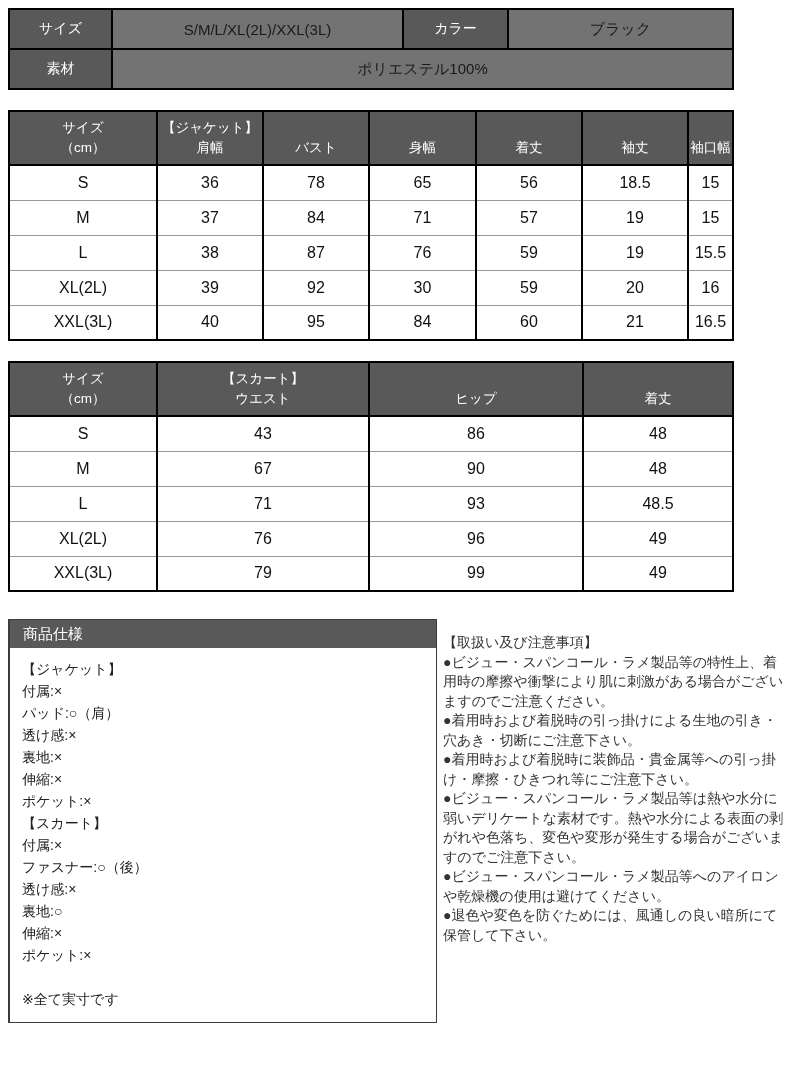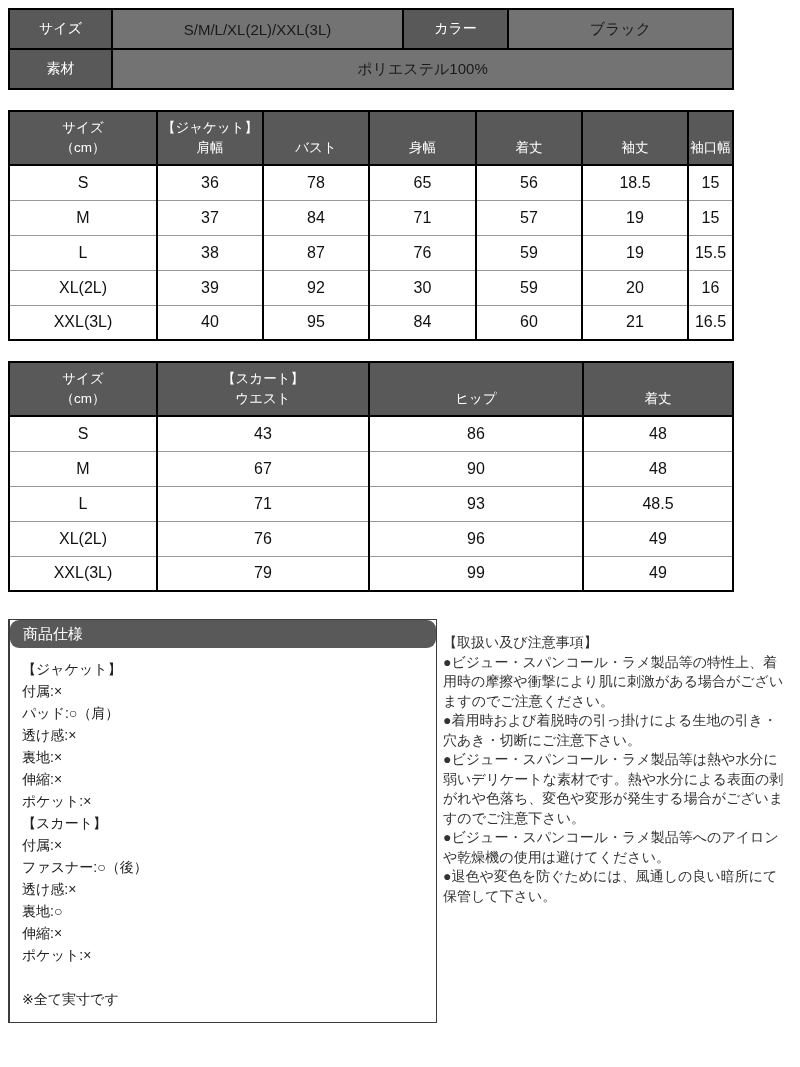--- a/index.html
+++ b/index.html
@@ -42,21 +42,21 @@
     border-top: 1px solid #999;
     background: #fff;
   }
   .hl { line-height: 20px; min-height: 20px; text-align: center; }
 
   
   .bottom { display: flex; margin-top: 27px; align-items: flex-start; }
   .spec-box { width: 429px; border: 1px solid #3c3c3c; border-left-width: 2px; background:#fff; }
   .spec-bar {
     height: 28px; background: #595959; color: #fff;
-    font-size: 15px; display: flex; align-items: center; padding-left: 13px; border-radius: 9px;
+    font-size: 15px; display: flex; align-items: center; padding-left: 13px;
   }
   .spec-body { padding: 10px 12px 12px 12px; font-size: 14px; color: #222; }
   .spec-line { line-height: 22px; min-height: 22px; white-space: pre-wrap; }
   .notes {
     width: 345px; margin-left: 6px; padding-top: 14px;
     font-size: 14px; line-height: 19.5px; color: #333;
   }
   .notes p { margin: 0; }
   .notes .notes-title { margin-bottom: 0; }
 </style>
@@ -255,19 +255,20 @@
         <div class="spec-line">ポケット:×</div>
         <div class="spec-line"></div>
         <div class="spec-line">※全て実寸です</div>
       </div>
     </div>
 
     <div class="notes">
       <p class="notes-title">【取扱い及び注意事項】</p>
       <p>●ビジュー・スパンコール・ラメ製品等の特性上、着用時の摩擦や衝撃により肌に刺激がある場合がございますのでご注意ください。</p>
       <p>●着用時および着脱時の引っ掛けによる生地の引き・穴あき・切断にご注意下さい。</p>
+      <p>●着用時および着脱時に装飾品・貴金属等への引っ掛け・摩擦・ひきつれ等にご注意下さい。</p>
       <p>●ビジュー・スパンコール・ラメ製品等は熱や水分に弱いデリケートな素材です。熱や水分による表面の剥がれや色落ち、変色や変形が発生する場合がございますのでご注意下さい。</p>
       <p>●ビジュー・スパンコール・ラメ製品等へのアイロンや乾燥機の使用は避けてください。</p>
       <p>●退色や変色を防ぐためには、風通しの良い暗所にて保管して下さい。</p>
     </div>
 
   </div>
 </div>
 
 </body></html>

